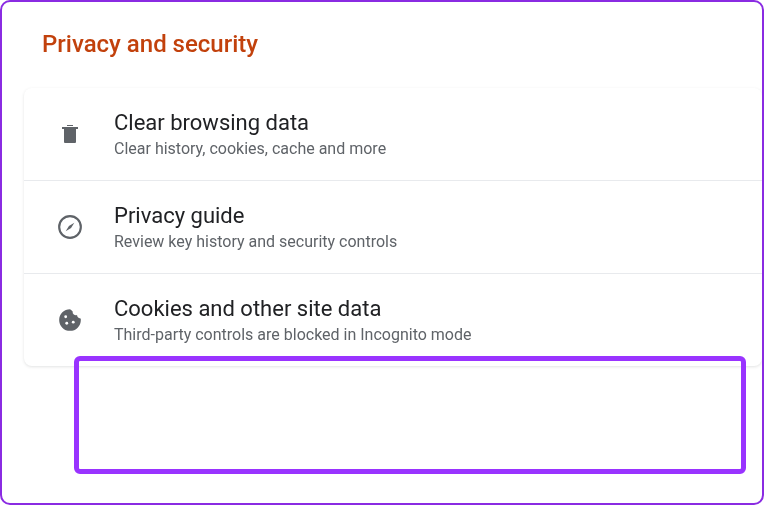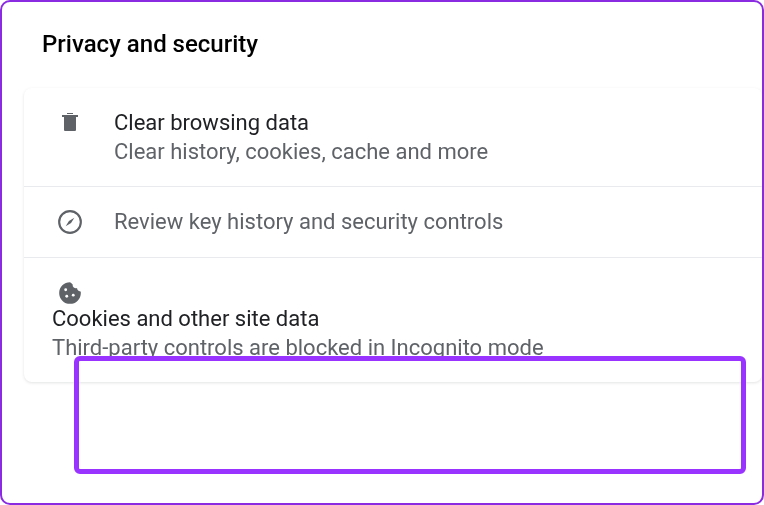--- a/index.html
+++ b/index.html
@@ -7,55 +7,55 @@
       font-family: 'Roboto', 'Segoe UI', Arial, sans-serif;
       background: #fff;
       width: 764px;
       height: 505px;
       border: 2px solid #8a2be2;
       border-radius: 10px;
       overflow: hidden;
     }
     .page-title {
       font-size: 24px;
-      color: #000000;
+      color: #c2410c;
       font-weight: 500;
       padding: 28px 5px 0 40px;
     }
     .card {
       margin: 30px 0 0 22px;
       background: #fff;
       border-radius: 8px;
       box-shadow: 0 1px 3px rgba(60,64,67,0.15);
     }
     .row {
       display: flex;
-      align-items: flex-start;
+      align-items: center;
       padding: 22px 28px;
       border-bottom: 1px solid #e8eaed;
       cursor: pointer;
     }
-    .row:last-child { border-bottom: none; flex-direction: column; }
+    .row:last-child { border-bottom: none; }
     .row-icon {
       width: 36px;
       display: flex;
       justify-content: center;
       align-items: center;
       flex-shrink: 0;
       margin-right: 26px;
     }
     .row-text { flex: 1; }
     .row-title {
       font-size: 22px;
       color: #202124;
       font-weight: 400;
       margin-bottom: 4px;
     }
     .row-sub {
-      font-size: 22px;
+      font-size: 16px;
       color: #5f6368;
       font-weight: 400;
     }
     .highlight {
       position: absolute;
       border: 5px solid #9933ff;
       border-radius: 6px;
       pointer-events: none;
     }
     .container { position: relative; }
@@ -81,20 +81,21 @@
     </div>
 
     <div class="row">
       <span class="row-icon">
         <svg width="26" height="26" viewBox="0 0 24 24" fill="none" stroke="#5f6368" stroke-width="2">
           <circle cx="12" cy="12" r="10"></circle>
           <polygon points="16,8 13,13 8,16 11,11" fill="#5f6368" stroke="none"></polygon>
         </svg>
       </span>
       <div class="row-text">
+        <div class="row-title">Privacy guide</div>
         <div class="row-sub">Review key history and security controls</div>
       </div>
     </div>
 
     <div class="row">
       <span class="row-icon">
         <svg width="26" height="26" viewBox="0 0 24 24" fill="#5f6368">
           <path d="M12 2a10 10 0 1 0 10 10c0-.5-.04-1-.12-1.48a3 3 0 0 1-3.4-3.04 3 3 0 0 1-4-3.36A10 10 0 0 0 12 2z"></path>
           <circle cx="8" cy="9" r="1.3" fill="#fff"></circle>
           <circle cx="9" cy="15" r="1.3" fill="#fff"></circle>

